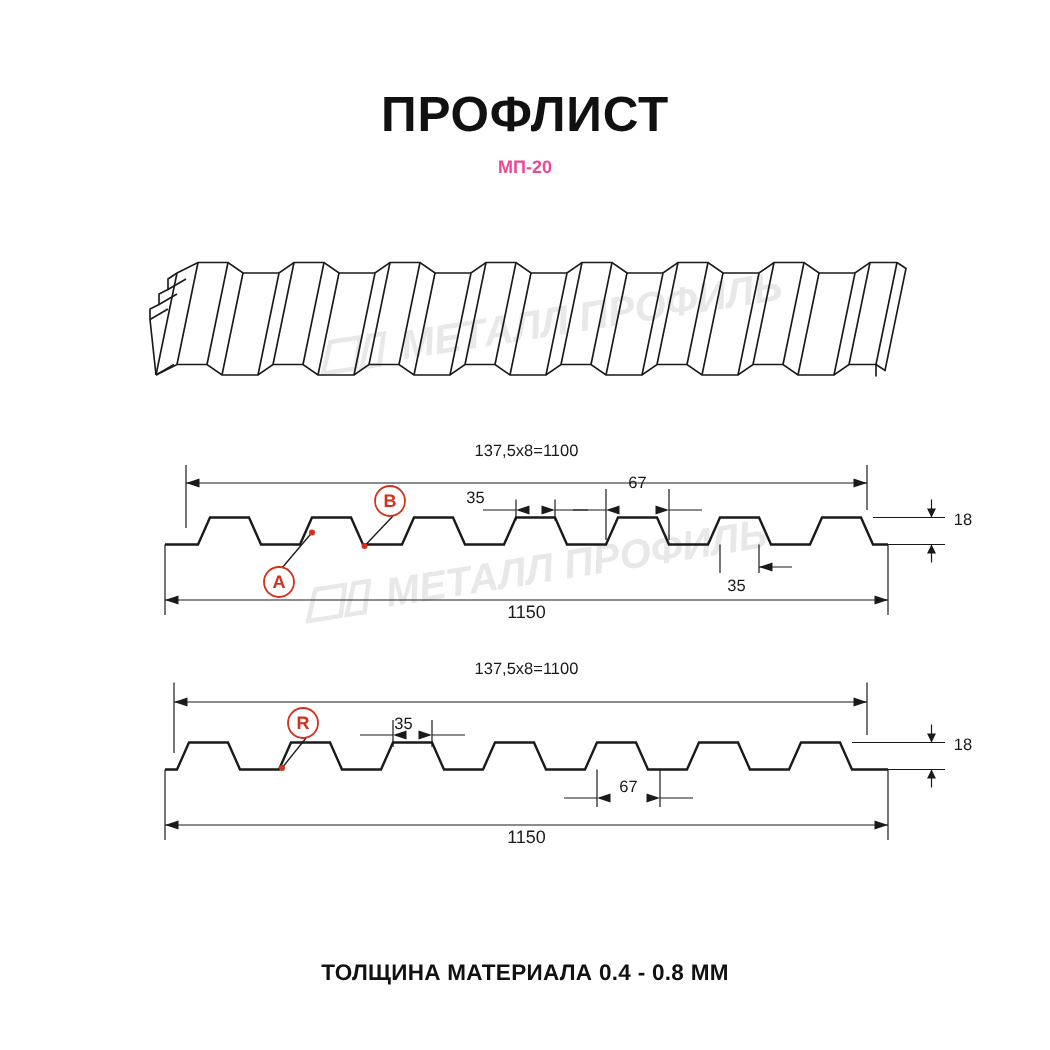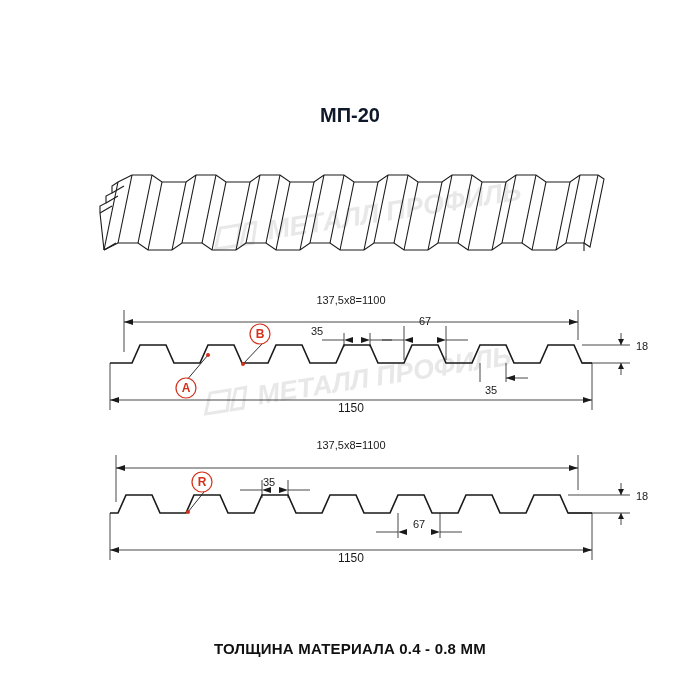--- a/index.html
+++ b/index.html
@@ -29,23 +29,23 @@
     font-weight: bold;
     letter-spacing: 0.5px;
     color: #111;
   }
   .subtitle {
     position: absolute;
     top: 104px;
     left: 0;
     width: 700px;
     text-align: center;
-    font-size: 20px;
+    font-size: 12px;
     font-weight: bold;
-    color: #0f172a;
+    color: #ec4899;
   }
   .footer-note {
     position: absolute;
     top: 620px;
     left: 0;
     width: 700px;
     text-align: center;
     font-size: 15px;
     font-weight: bold;
     color: #111;
@@ -91,20 +91,21 @@
   <div class="wm" style="top:360px; left:200px;">
     <div style="display:flex; align-items:center; gap:8px; transform: rotate(-9deg);">
       <svg width="48" height="40" viewBox="0 0 48 40">
         <path d="M2 30 L10 10 L30 10 L24 30 Z" fill="none" stroke="#e8e8e8" stroke-width="3"></path>
         <path d="M28 30 L36 10 L46 10 L40 30 Z" fill="none" stroke="#e8e8e8" stroke-width="3"></path>
       </svg>
       <span class="wm-text" style="font-size:27px;">МЕТАЛЛ ПРОФИЛЬ</span>
     </div>
   </div>
 
+  <div class="title">ПРОФЛИСТ</div>
   <div class="subtitle">МП-20</div>
 
   <svg class="drawing" viewBox="0 0 700 700">
     <g fill="none" stroke="#1a1a1a" stroke-width="1.1" stroke-linejoin="miter" stroke-linecap="butt">
 
       <g>
 
         <path d="M118,182 L132,175 L152,175 L162,182 L186,182 L196,175 L216,175 L226,182 L250,182
                  L260,175 L280,175 L290,182 L314,182 L324,175 L344,175 L354,182 L378,182
                  L388,175 L408,175 L418,182 L442,182 L452,175 L472,175 L482,182 L506,182

